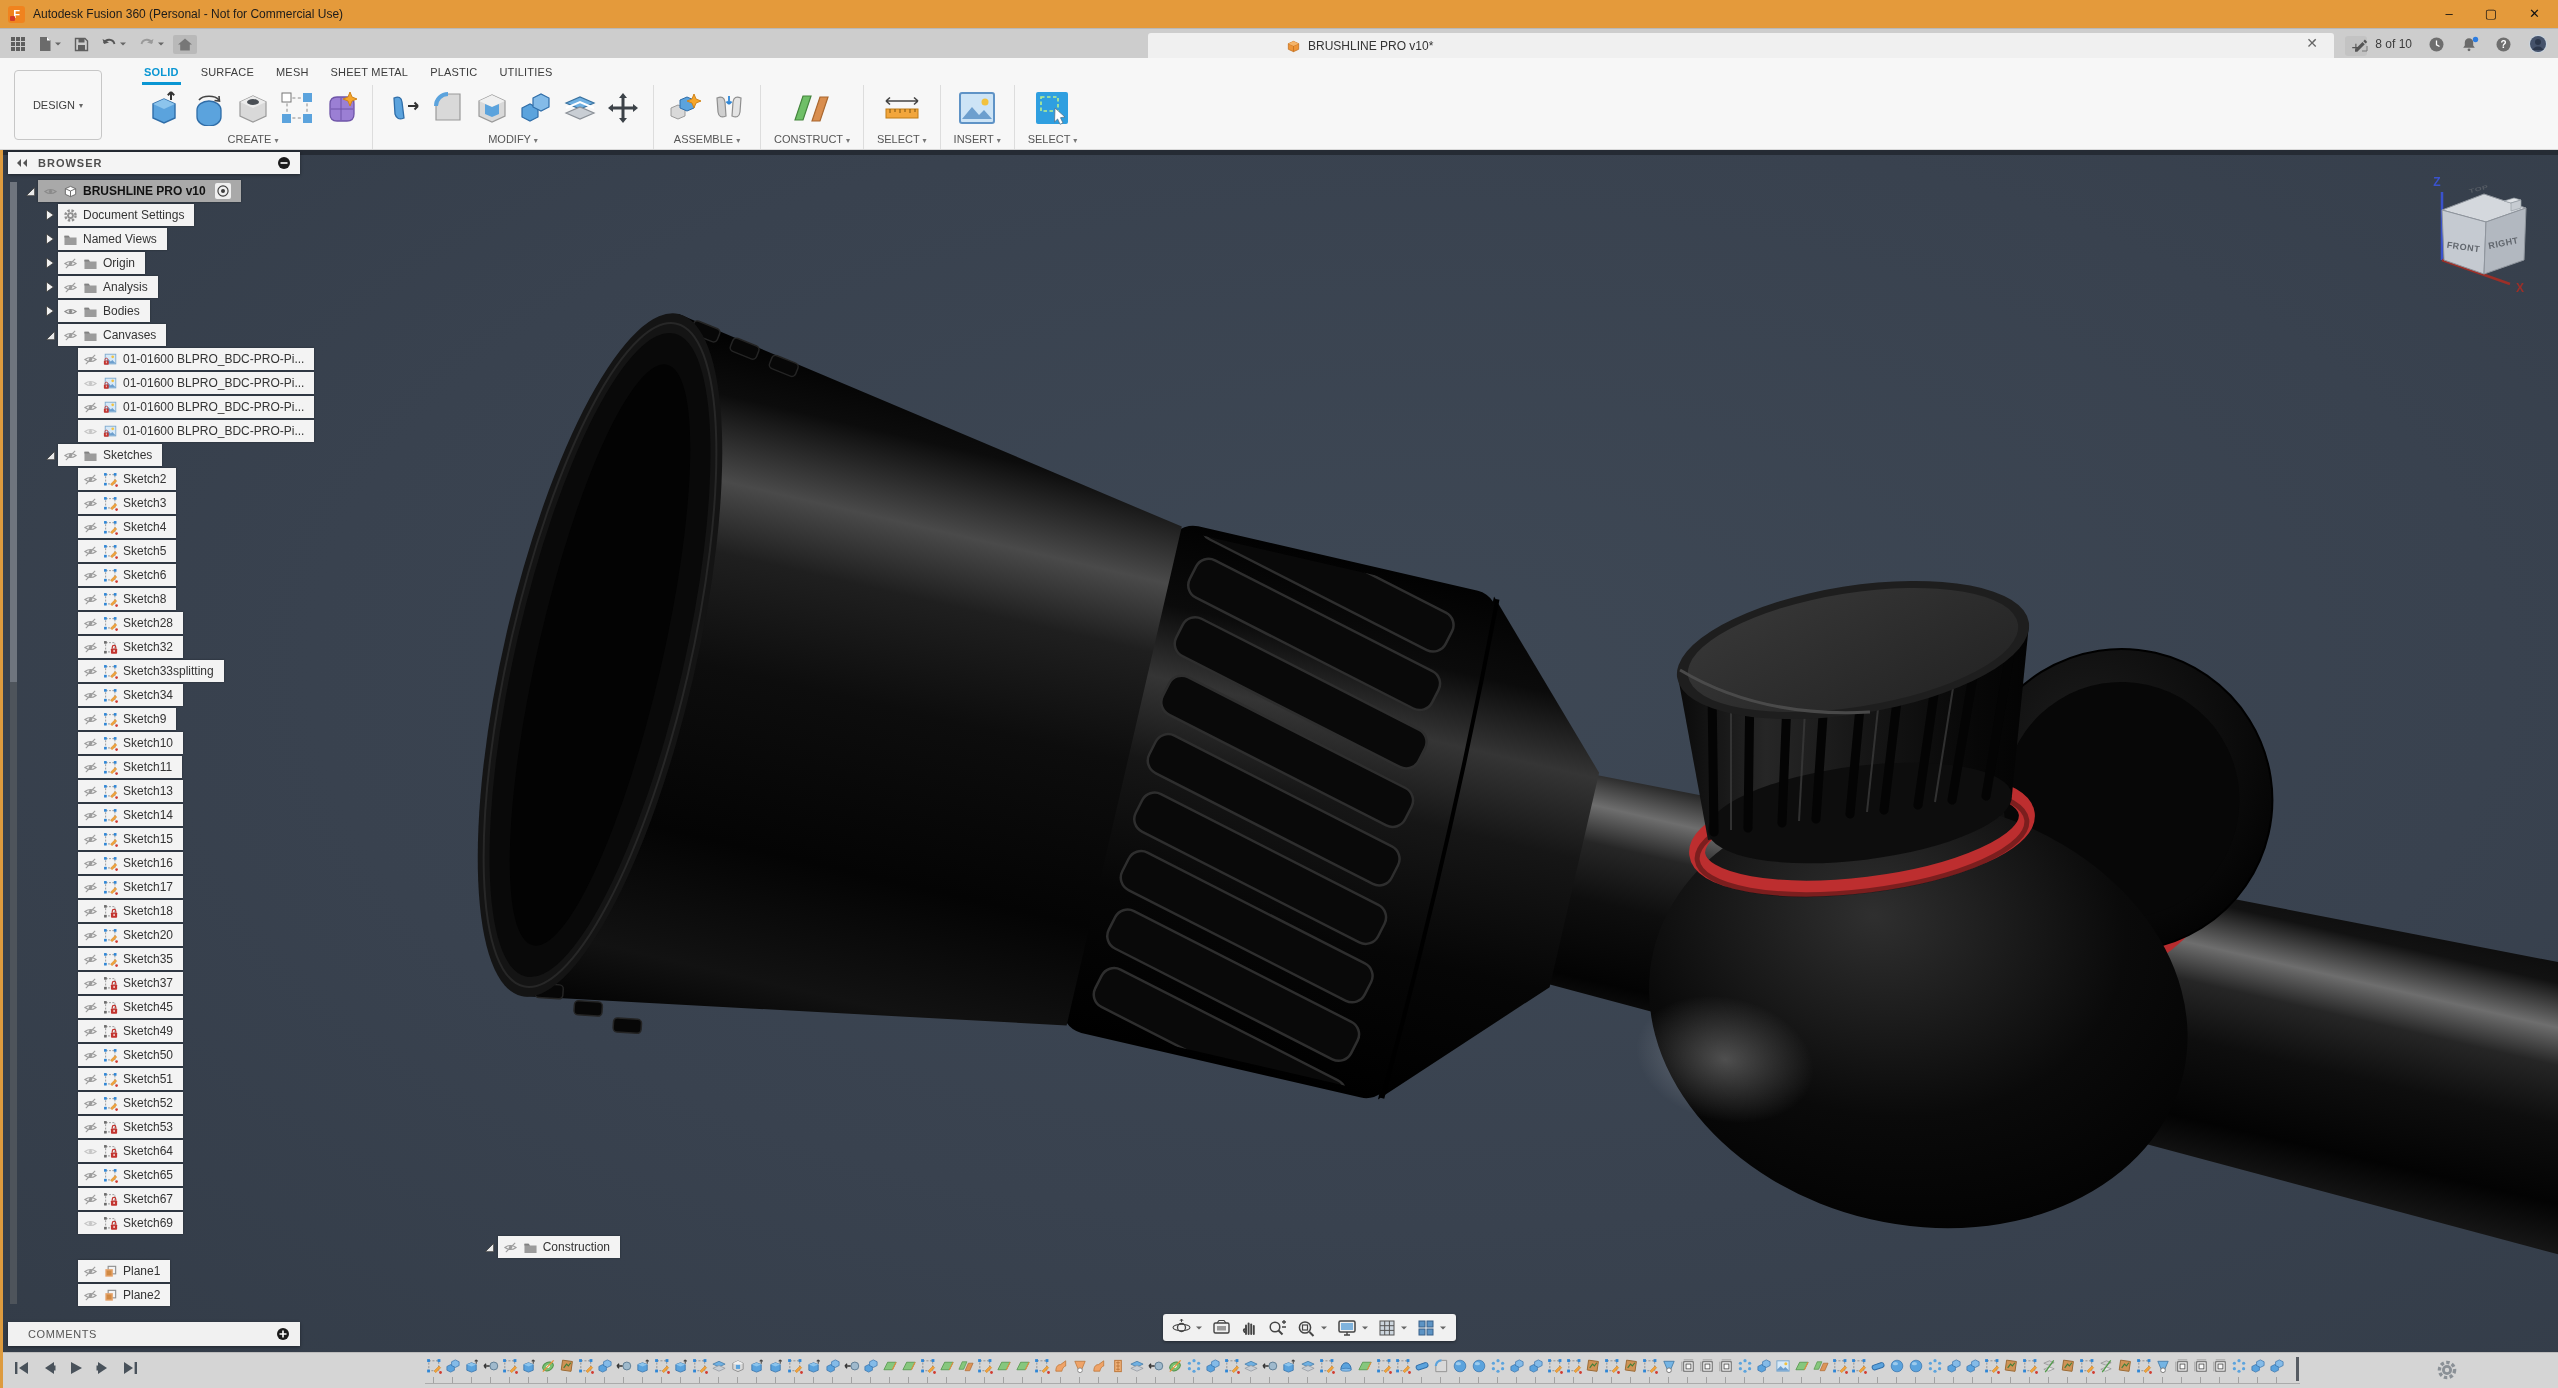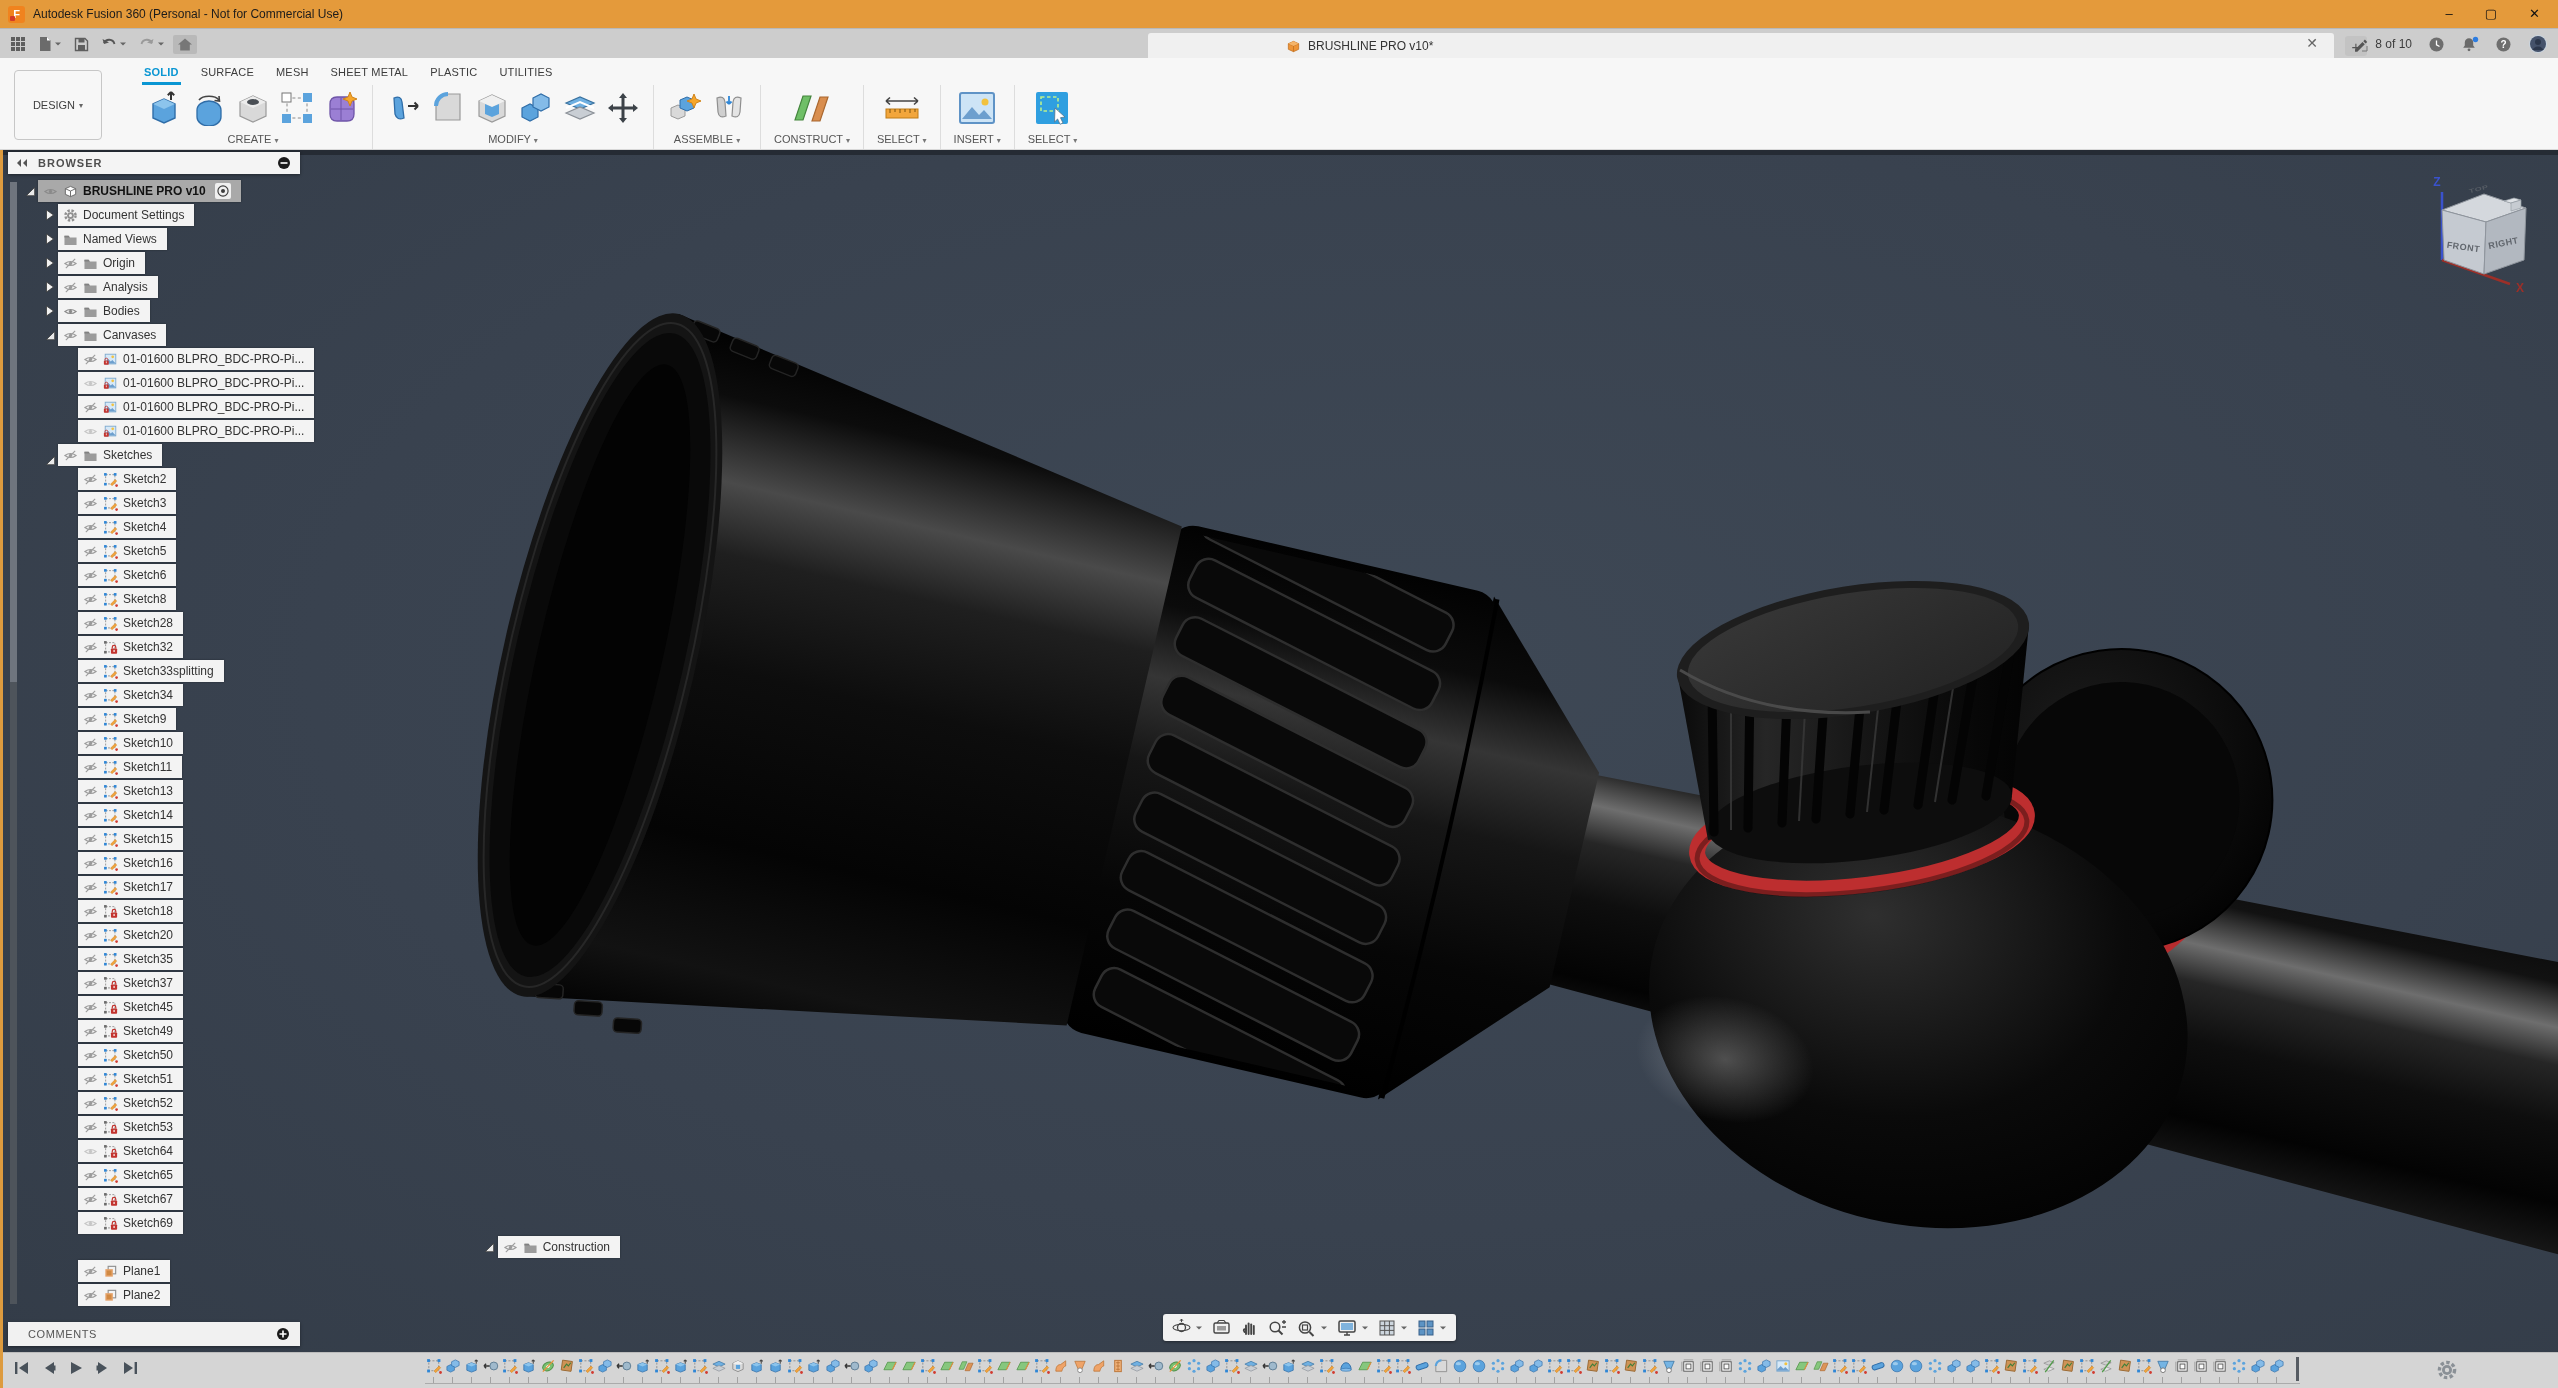--- a/index.html
+++ b/index.html
@@ -771,21 +771,21 @@
                   <circle cx="11" cy="5.5" r="1.5" fill="#f2c23e"></circle>
                   <path d="M2.5 11.5 L6 8 L8.8 10.8 L10.5 9 L14.5 13 H2.5 Z" fill="#6d9fce"></path>
                   <rect x="1" y="9.5" width="5.5" height="5" rx=".8" fill="#c2342f"></rect>
                   <path d="M2.2 9.5 V8.6 a1.6 1.6 0 0 1 3.2 0 V9.5" stroke="#c2342f" stroke-width="1" fill="none"></path>
                   <path d="M3.2 11.2 h1.2 M3.8 11.2 v1.6" stroke="#fff" stroke-width=".7"></path>
                 </svg>
               </span>
               <span>01-01600 BLPRO_BDC-PRO-Pi...</span>
             </div>
           </div>
-          <div class="trow" style="padding-left: 22px; align-items: flex-end;">
+          <div class="trow" style="padding-left: 22px;">
             <span class="twist">
               <svg width="11" height="11" viewBox="0 0 12 12">
                 <path d="M10.5 1.5 V10.5 H1.5 Z" fill="#e9e9e9" stroke="#3a3a3a" stroke-width=".8"></path>
               </svg>
             </span>
             <div class="rowbg">
               <span class="eye">
                 <svg width="15" height="15" viewBox="0 0 16 16">
                   <path d="M2 8 Q8 3.6 14 8 Q8 12.4 2 8 Z" fill="none" stroke="#9c9c9c" stroke-width="1.1"></path>
                   <circle cx="8" cy="8" r="1.8" fill="#9c9c9c"></circle>

